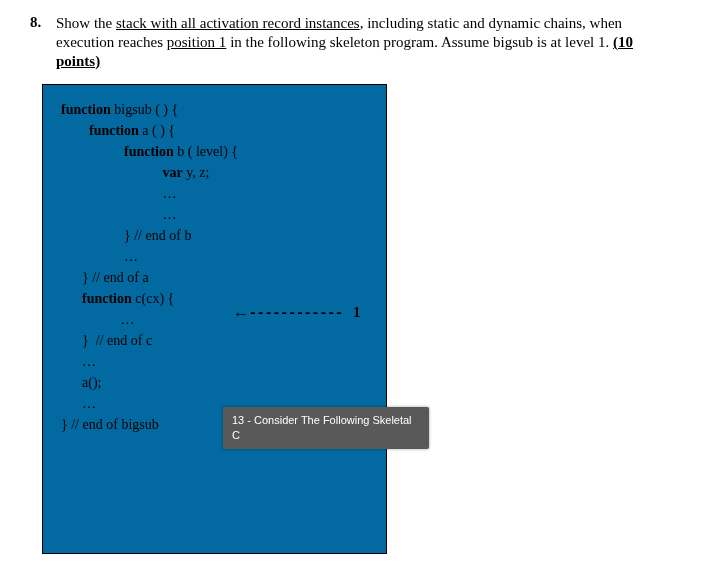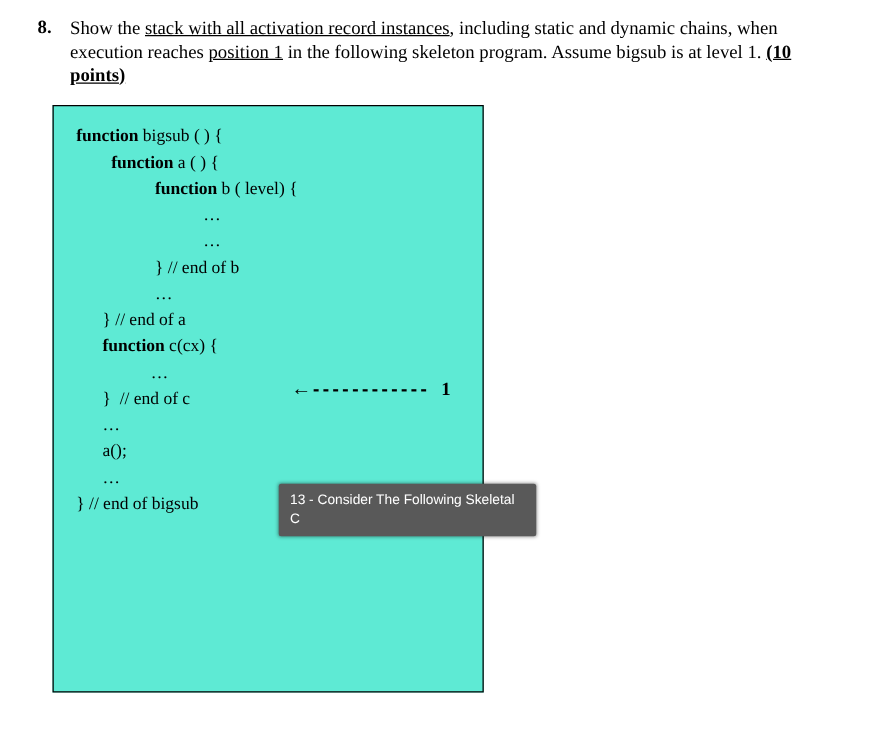--- a/index.html
+++ b/index.html
@@ -32,21 +32,21 @@
     flex: 1;
     line-height: 1.25;
   }
   .u { text-decoration: underline; }
   .b { font-weight: bold; }
   .code-box {
     position: relative;
     margin: 14px 0 0 12px;
     width: 345px;
     height: 470px;
-    background: #5eead4;
+    background: #0369a1;
     border: 1.5px solid #000;
     box-sizing: border-box;
     padding: 14px 14px 14px 18px;
     font-size: 14px;
     line-height: 1.5;
   }
   .code-line {
     white-space: pre;
     font-family: "Times New Roman", Times, serif;
   }
@@ -70,21 +70,21 @@
     margin: 0 4px 0 0;
   }
   .arrow-label {
     font-weight: bold;
     margin-left: 6px;
     font-size: 15px;
   }
   .tooltip {
     position: absolute;
     left: 223px;
-    top: 387px;
+    top: 407px;
     background: #595959;
     color: #fff;
     font-family: Arial, Helvetica, sans-serif;
     font-size: 11px;
     padding: 6px 9px;
     border-radius: 2px;
     line-height: 1.35;
     width: 206px;
     box-sizing: border-box;
     box-shadow: 0 0 3px rgba(0,0,0,.4);
@@ -99,20 +99,21 @@
     <div class="q-num">8.</div>
     <div class="q-text">
       <span>Show the </span><span class="u">stack with all activation record instances</span><span>, including static and dynamic chains, when execution reaches </span><span class="u">position 1</span><span> in the following skeleton program. Assume bigsub is at level 1.  </span><span class="b u">(10 points)</span>
     </div>
   </div>
 
   <div class="code-box">
     <div class="code-line"><span class="kw">function</span><span> bigsub ( ) {</span></div>
     <div class="code-line"><span class="kw">        function</span><span> a ( ) {</span></div>
     <div class="code-line"><span class="kw">                  function</span><span> b ( level) {</span></div>
+    <div class="code-line"><span class="kw">                             var</span><span> y, z;</span></div>
     <div class="code-line">                             …</div>
     <div class="code-line">                             …</div>
     <div class="code-line">                  } // end of b</div>
     <div class="code-line">                  …</div>
     <div class="code-line">      } // end of a</div>
     <div class="code-line"></div>
     <div class="code-line"><span class="kw">      function</span><span> c(cx) {</span></div>
     <div class="code-line">                 …</div>
     <div class="code-line">      }  // end of c</div>
     <div class="code-line">      …</div>

